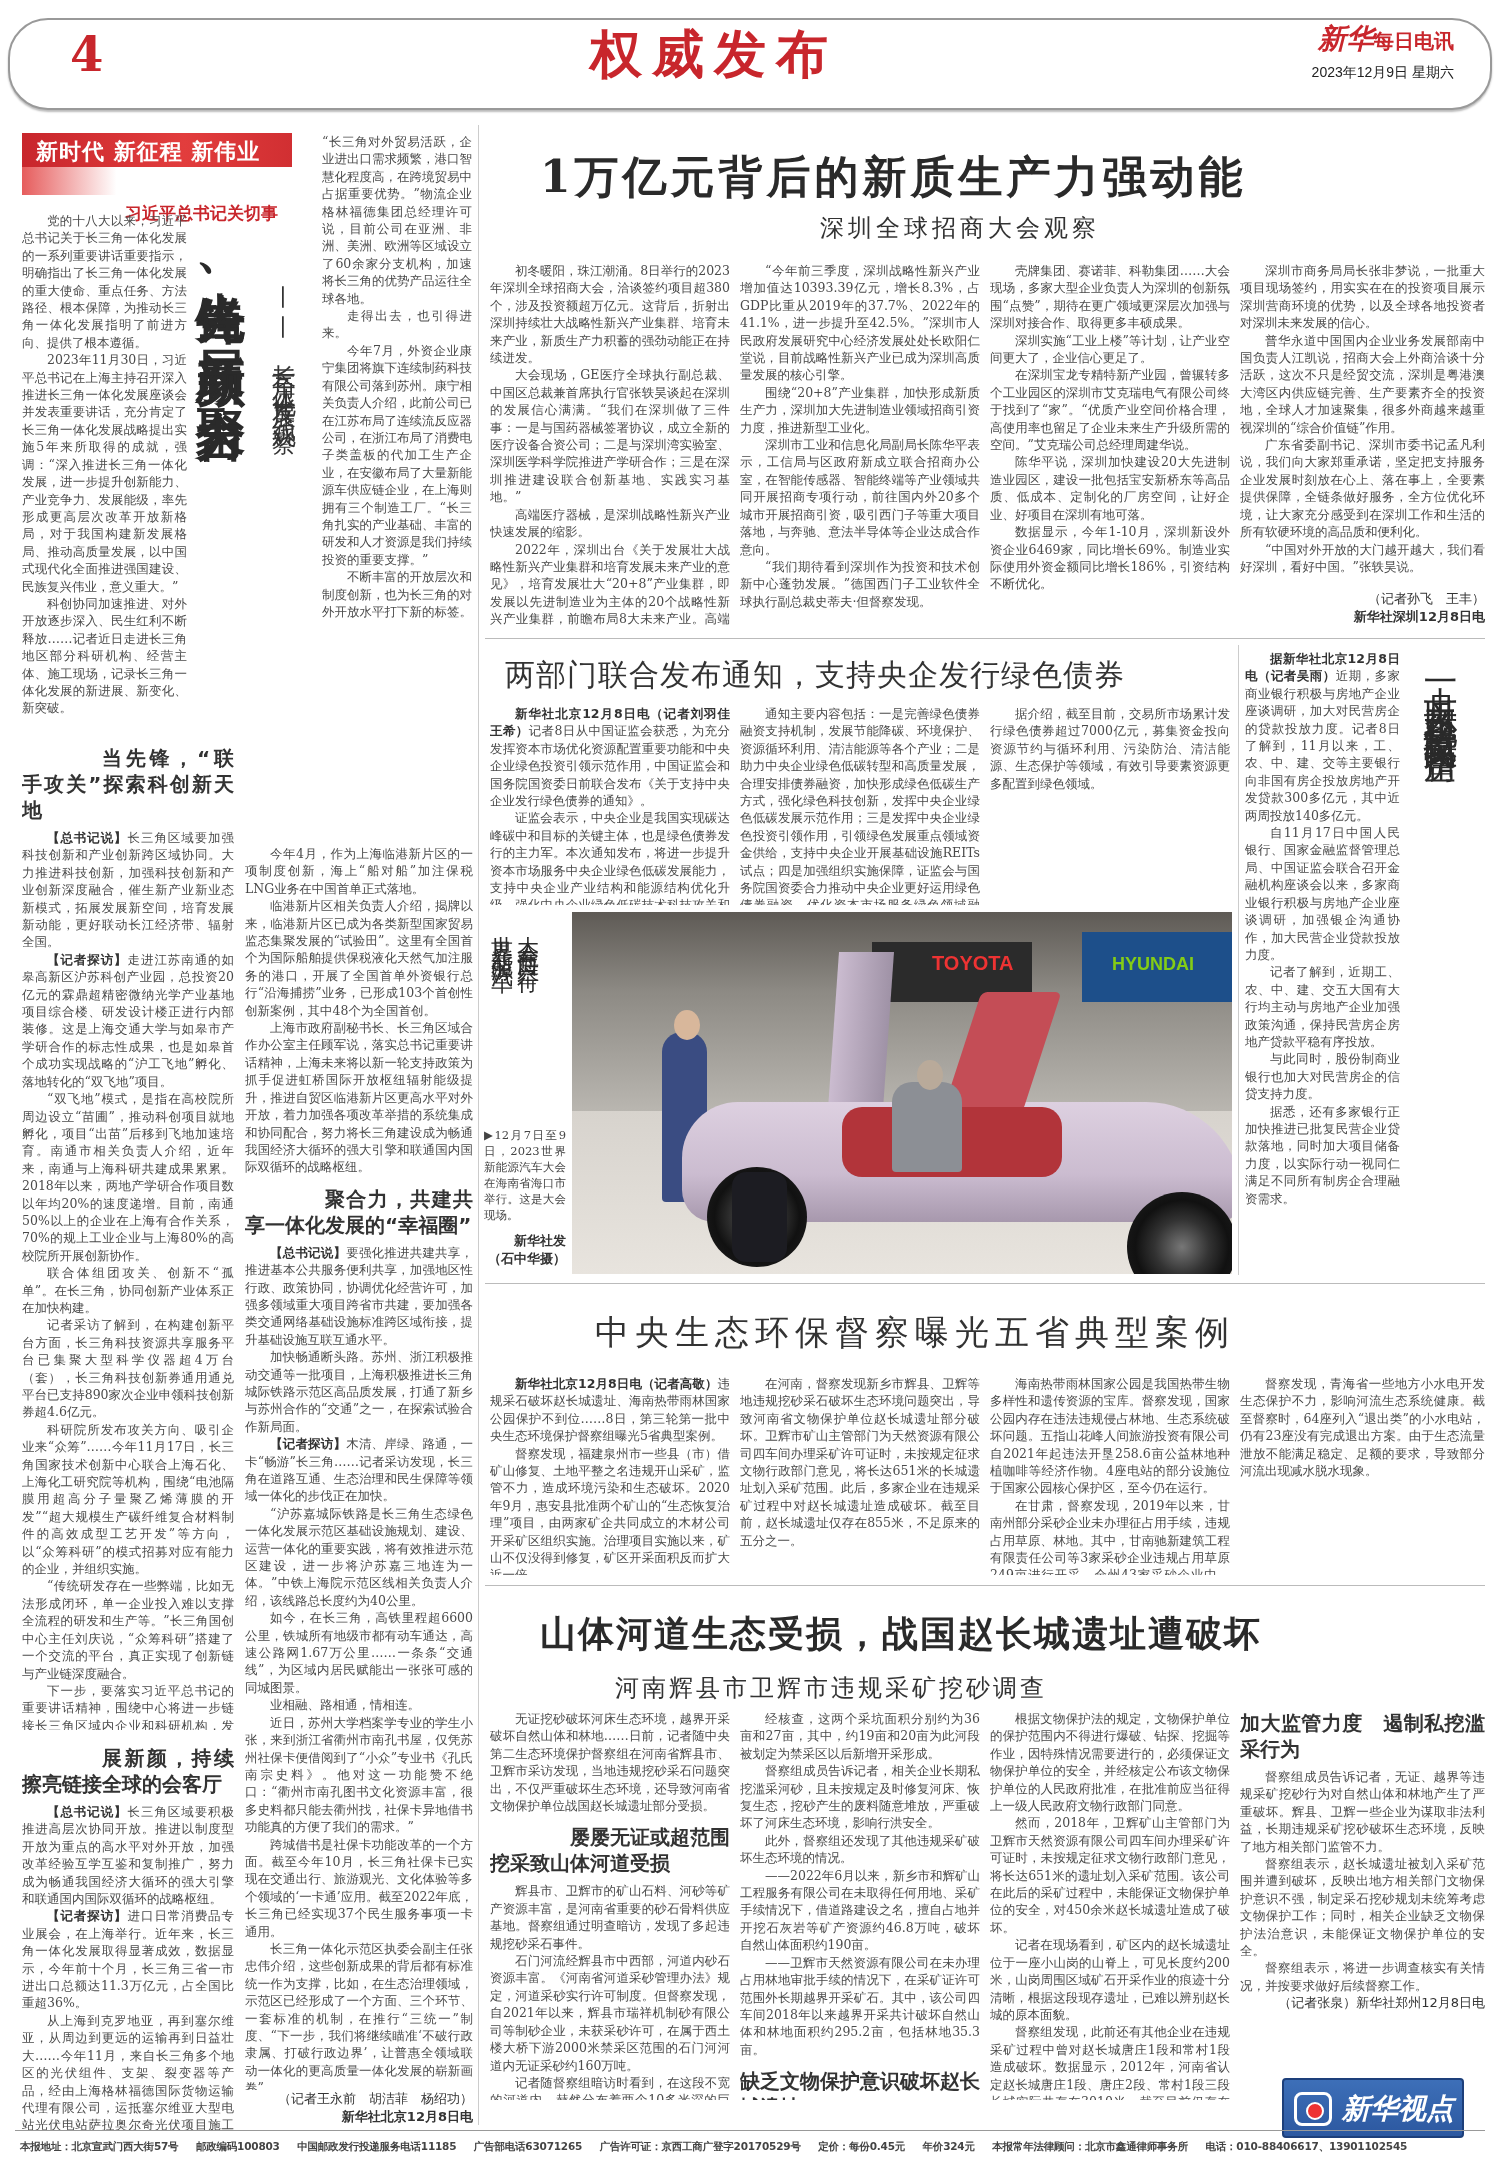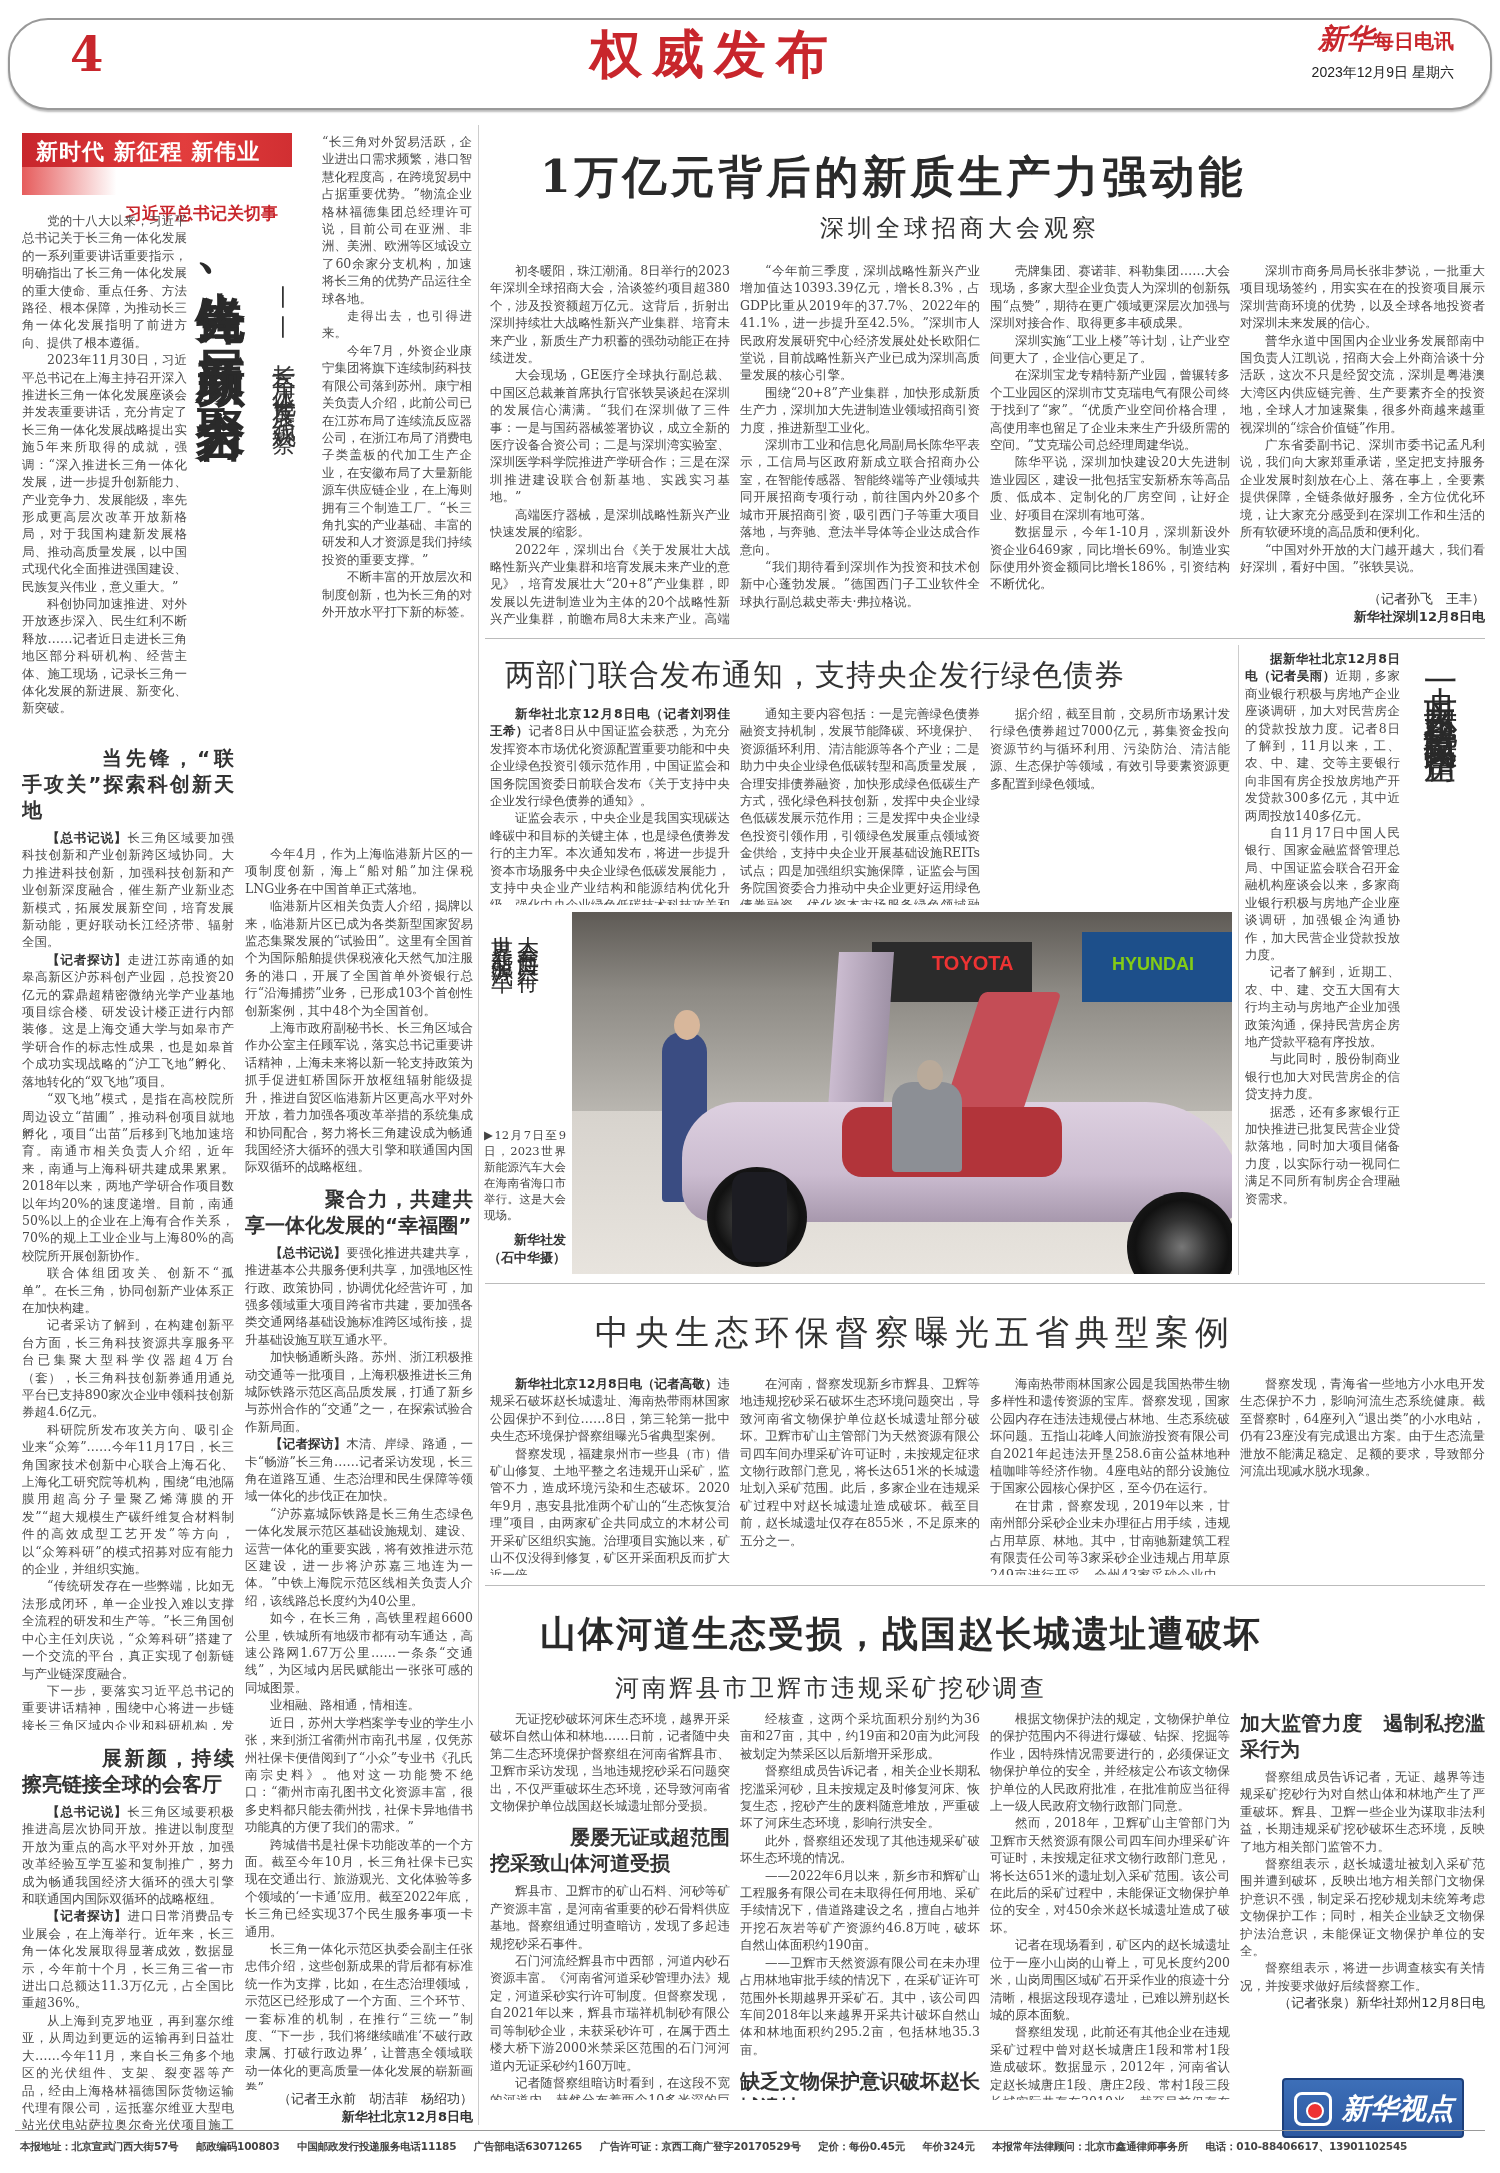--- a/index.html
+++ b/index.html
@@ -46,21 +46,21 @@
   .car-interior { position:absolute; left:270px; top:195px; width:220px; height:70px; background: #b2343a; border-radius: 20px; }
   .car-door { position:absolute; left:260px; top:40px; width:55px; height:200px; background: linear-gradient(90deg,#cbbcd0,#9f92a6); transform: skewX(-4deg); }
   .car-door2 { position:absolute; left:390px; top:80px; width:80px; height:120px; background: #c44d56; transform: skewX(-18deg); border-radius: 6px; }
   .wheel { position:absolute; width:100px; height:100px; border-radius:50%; background: radial-gradient(circle,#777 0%,#333 35%,#111 60%,#222 100%); }
   .person { position:absolute; background:#3a4c82; border-radius: 20px 20px 4px 4px; }
   .person-head { position:absolute; width:26px; height:30px; border-radius:50%; background:#d8b79b; }
   .bag { position:absolute; left:160px; top:260px; width:55px; height:90px; background:#1c1c22; border-radius: 14px; }
 
   .caption-v { font-family: "DejaVu Sans", sans-serif; font-size: 22px; line-height: 24px; color: #2a2a2a; writing-mode: vertical-rl; letter-spacing: 6px; }
   .caption { font-size: 11.5px; line-height: 16px; color: #444; text-align: justify; }
-  .credit { font-family: Liberation Mono, monospace; font-weight: bold; font-size: 13px; color: #333; text-align: right; line-height: 18px; }
+  .credit { font-family: Liberation Serif, serif; font-weight: bold; font-size: 13px; color: #333; text-align: right; line-height: 18px; }
 
   .byline-right { font-family: "DejaVu Sans", sans-serif; font-size: 13px; color: #333; text-align: right; text-indent: 0 !important; }
 
   
   .xh-logo { left: 1282px; top: 2078px; width: 182px; height: 60px; background: linear-gradient(180deg,#3d6fb8 0%,#2c58a0 100%); border: 2px solid #1d3f7a; border-radius: 4px; }
   .xh-logo .cam { position:absolute; left: 10px; top: 12px; width: 38px; height: 34px; border: 3px solid #fff; border-radius: 8px; }
   .xh-logo .cam::after { content:""; position:absolute; left: 9px; top: 7px; width: 14px; height: 14px; border-radius:50%; background:#e33; border: 2px solid #fff; }
   .xh-logo span { position:absolute; left: 58px; top: 10px; font-family: "DejaVu Sans", sans-serif; font-weight: bold; font-style: italic; font-size: 28px; color: #fff; }
 
   .footer { left: 20px; top: 2140px; width: 1460px; font-family: "DejaVu Sans", sans-serif; font-weight: bold; font-size: 10.5px; color: #444; white-space: nowrap; letter-spacing: -0.2px; }
@@ -147,21 +147,21 @@
 <div class="abs col" style="left:490px; top:262px; width:240px; height:365px;">
   <p>初冬暖阳，珠江潮涌。8日举行的2023年深圳全球招商大会，洽谈签约项目超380个，涉及投资额超万亿元。这背后，折射出深圳持续壮大战略性新兴产业集群、培育未来产业，新质生产力积蓄的强劲动能正在持续迸发。</p>
   <p>大会现场，GE医疗全球执行副总裁、中国区总裁兼首席执行官张轶昊谈起在深圳的发展信心满满。“我们在深圳做了三件事：一是与国药器械签署协议，成立全新的医疗设备合资公司；二是与深圳湾实验室、深圳医学科学院推进产学研合作；三是在深圳推进建设联合创新基地、实践实习基地。”</p>
   <p>高端医疗器械，是深圳战略性新兴产业快速发展的缩影。</p>
   <p>2022年，深圳出台《关于发展壮大战略性新兴产业集群和培育发展未来产业的意见》，培育发展壮大“20+8”产业集群，即发展以先进制造业为主体的20个战略性新兴产业集群，前瞻布局8大未来产业。高端医疗器械产业集群，即是20个战略性新兴产业集群之一，今年前三季度深圳市该集群增加值增长9.4%。</p>
 </div>
 <div class="abs col" style="left:740px; top:262px; width:240px; height:365px;">
   <p>“今年前三季度，深圳战略性新兴产业增加值达10393.39亿元，增长8.3%，占GDP比重从2019年的37.7%、2022年的41.1%，进一步提升至42.5%。”深圳市人民政府发展研究中心经济发展处处长欧阳仁堂说，目前战略性新兴产业已成为深圳高质量发展的核心引擎。</p>
   <p>围绕“20+8”产业集群，加快形成新质生产力，深圳加大先进制造业领域招商引资力度，推进新型工业化。</p>
   <p>深圳市工业和信息化局副局长陈华平表示，工信局与区政府新成立联合招商办公室，在智能传感器、智能终端等产业领域共同开展招商专项行动，前往国内外20多个城市开展招商引资，吸引西门子等重大项目落地，与奔驰、意法半导体等企业达成合作意向。</p>
-  <p>“我们期待看到深圳作为投资和技术创新中心蓬勃发展。”德国西门子工业软件全球执行副总裁史蒂夫·弗拉格说。</p>
+  <p>“我们期待看到深圳作为投资和技术创新中心蓬勃发展。”德国西门子工业软件全球执行副总裁史蒂夫·但督察发现。</p>
 </div>
 <div class="abs col" style="left:990px; top:262px; width:240px; height:365px;">
   <p>壳牌集团、赛诺菲、科勒集团……大会现场，多家大型企业负责人为深圳的创新氛围“点赞”，期待在更广领域更深层次加强与深圳对接合作、取得更多丰硕成果。</p>
   <p>深圳实施“工业上楼”等计划，让产业空间更大了，企业信心更足了。</p>
   <p>在深圳宝龙专精特新产业园，曾辗转多个工业园区的深圳市艾克瑞电气有限公司终于找到了“家”。“优质产业空间价格合理，高使用率也留足了企业未来生产升级所需的空间。”艾克瑞公司总经理周建华说。</p>
   <p>陈华平说，深圳加快建设20大先进制造业园区，建设一批包括宝安新桥东等高品质、低成本、定制化的厂房空间，让好企业、好项目在深圳有地可落。</p>
   <p>数据显示，今年1-10月，深圳新设外资企业6469家，同比增长69%。制造业实际使用外资金额同比增长186%，引资结构不断优化。</p>
 </div>
 <div class="abs col" style="left:1240px; top:262px; width:245px; height:340px;">
   <p>深圳市商务局局长张非梦说，一批重大项目现场签约，用实实在在的投资项目展示深圳营商环境的优势，以及全球各地投资者对深圳未来发展的信心。</p>

